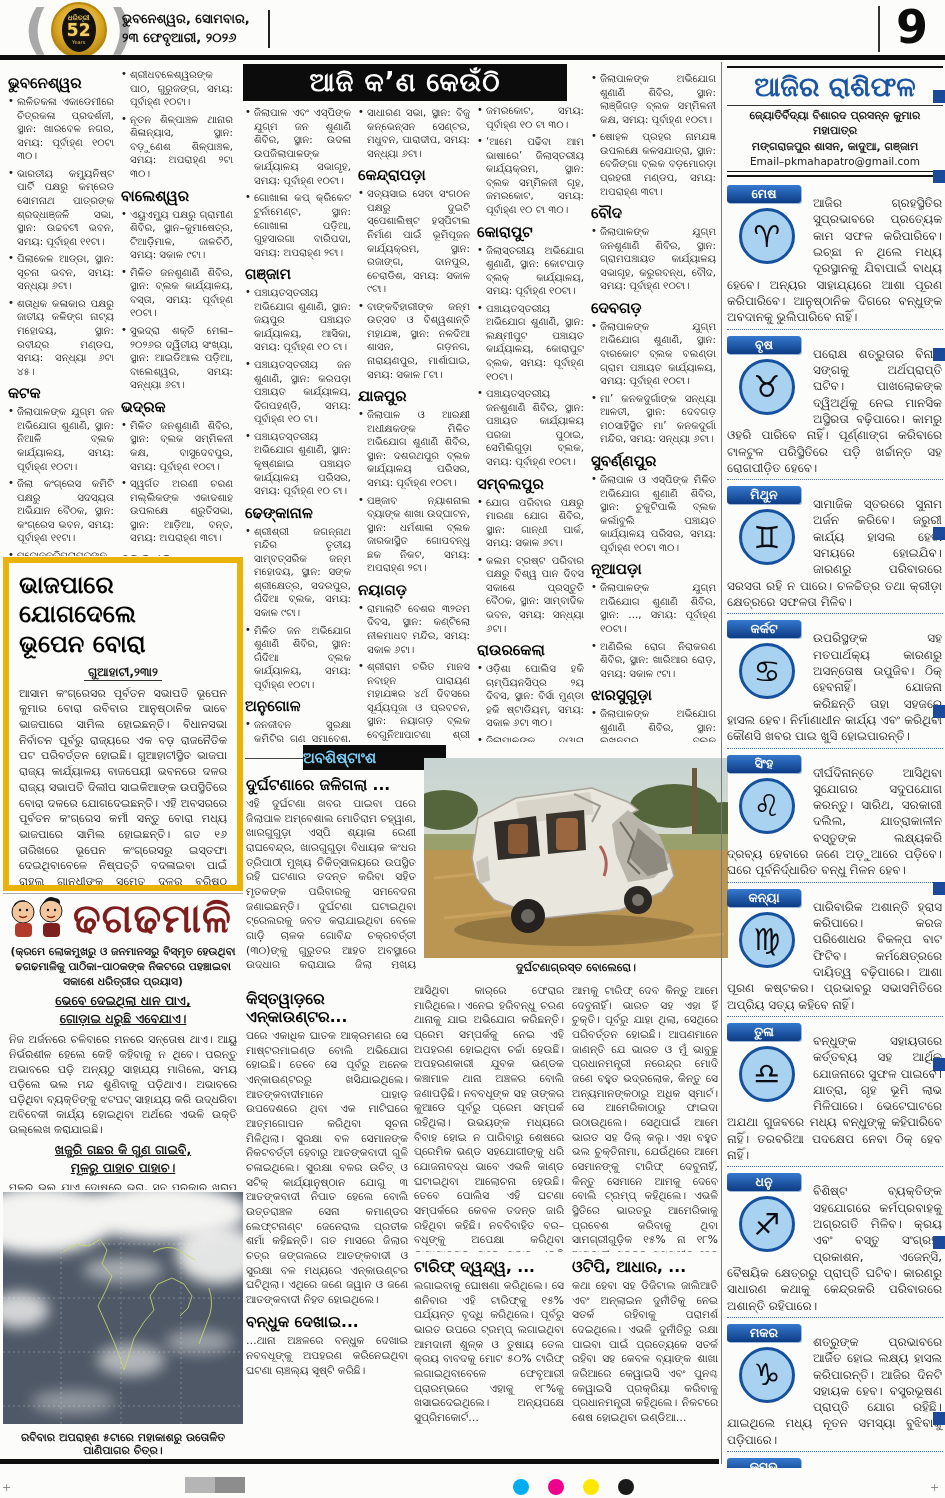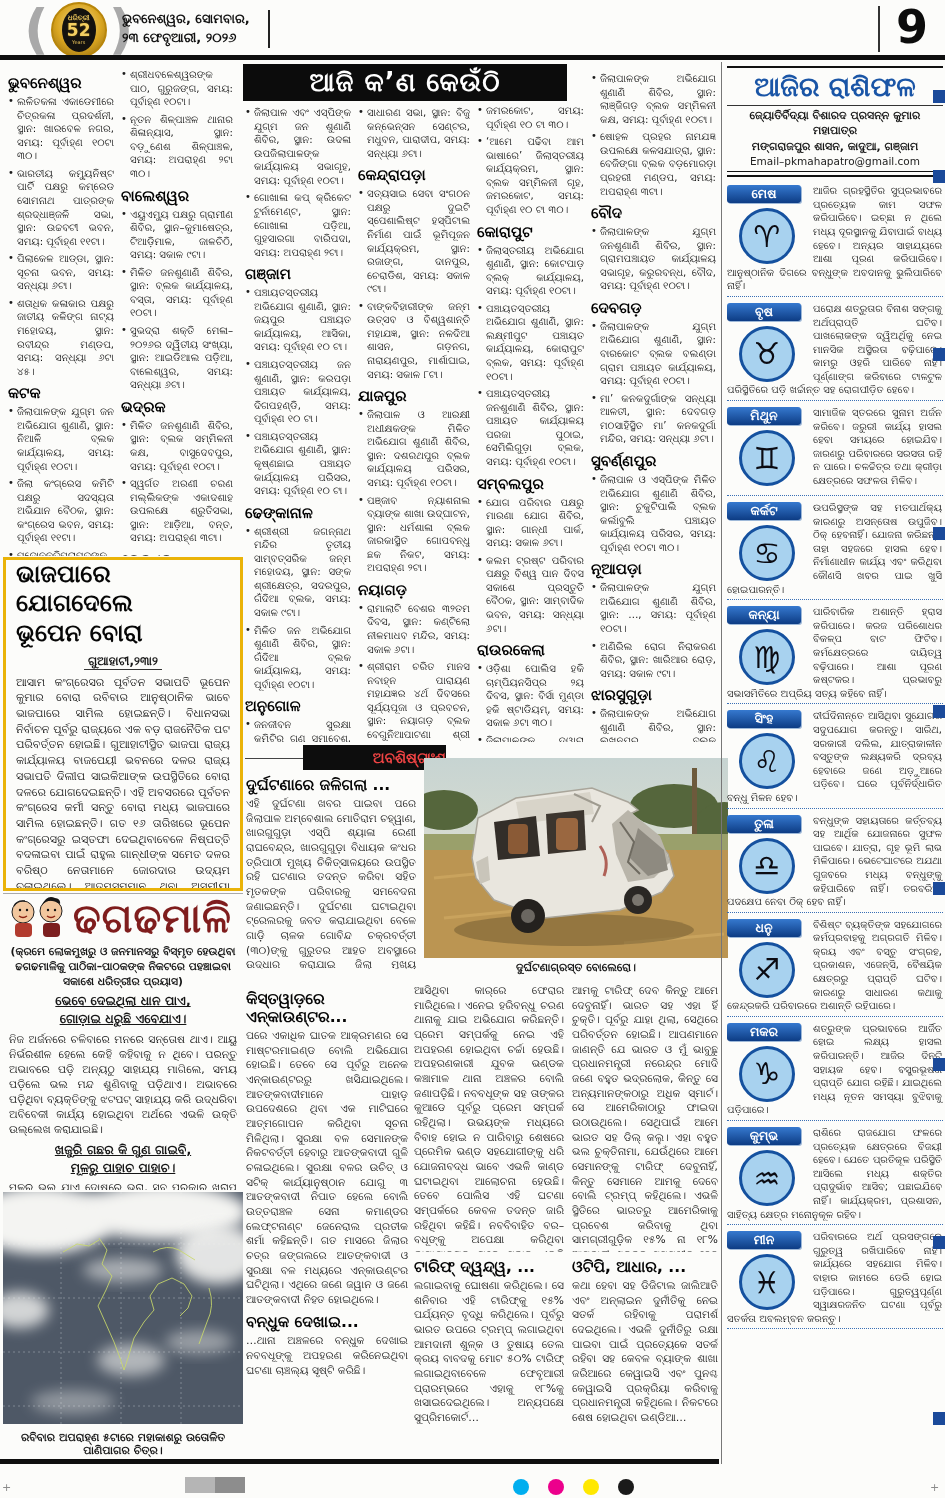--- a/index.html
+++ b/index.html
@@ -33,38 +33,38 @@
   .r-title{font-size:27px;font-weight:bold;color:#1a55a6;text-align:center;margin:3px 0 2px;}
   .r-cred{font-size:11px;font-weight:bold;text-align:center;line-height:1.4;}
   .r-mail{font-size:10.5px;text-align:center;color:#222;margin-top:1px;}
   .r-heavy{border-top:1px solid #111;border-bottom:2.5px solid #111;height:3px;margin:4px 0 2px;}
   .sign{padding:5px 1px 3px 0;border-bottom:1.5px dotted #3a6fb5;overflow:hidden;min-height:86px;}
   .badge2{float:left;width:80px;margin:1px 6px 0 0;}
   .lbl{width:74px;height:18px;background:linear-gradient(#3679cf,#0d3c84);color:#fff;font-weight:bold;font-size:12.5px;
        text-align:center;border-radius:3px;line-height:18px;box-shadow:1px 1px 0 #9db8d8;}
   .cir{width:50px;height:50px;border-radius:50%;background:#a8d2ef;border:3.5px solid #15519f;margin:5px auto 0;
        display:flex;align-items:center;justify-content:center;font-size:30px;color:#0b0b12;}
-  .sign .txt{font-size:10px;line-height:1.36;text-align:justify;color:#1c1c1c;}
+  .sign .txt{font-size:12px;line-height:1.36;text-align:justify;color:#1c1c1c;margin-top:11px;}
   .edge-sq{width:12px;height:13px;background:#1b4a9a;}
   
-  .bora{border:3px solid #eab308;padding:0 10px;box-sizing:border-box;overflow:hidden;background:#fcfcfa;}
+  .bora{border:6px solid #eab308;padding:8px 10px;box-sizing:border-box;overflow:hidden;background:#fcfcfa;}
   .bora h1{font-size:24px;line-height:1.22;margin:0;font-weight:bold;color:#060606;}
   .dateline{font-size:12px;font-weight:bold;text-align:center;width:fit-content;margin:6px auto 5px;border-bottom:1.5px solid #333;padding:0 4px 1px;}
   .bora .bd{font-size:11.2px;line-height:1.4;text-align:justify;}
   
   .dhaga{padding:2px 6px;box-sizing:border-box;overflow:hidden;border-top:1px solid #aaa;}
   .dh-head{display:flex;align-items:center;gap:6px;}
   .dh-title{color:#7f1d1d;font-size:40px;font-weight:bold;line-height:1;letter-spacing:1px;}
   .dh-sub{font-size:10.8px;font-weight:bold;text-align:center;line-height:1.4;margin:4px 0 3px;}
   .couplet{font-size:12.5px;font-weight:bold;text-align:center;line-height:1.45;margin:3px 0;text-decoration:underline;}
   .dh-para{font-size:10.9px;line-height:1.38;text-align:justify;margin:2px 0 4px;}
   
   .wcap{font-size:11px;font-weight:bold;text-align:center;margin-top:3px;}
   
-  .contlabel{background:#0d0d0d;color:#ef4444;font-size:15px;font-weight:bold;display:flex;align-items:center;justify-content:flex-end;}
+  .contlabel{background:#0d0d0d;color:#7dd3fc;font-size:15px;font-weight:bold;display:flex;align-items:center;justify-content:flex-start;}
   .shead{font-size:15.5px;font-weight:bold;margin:6px 0 3px;color:#050505;}
   .sbody{font-size:10.7px;line-height:1.37;text-align:justify;color:#1a1a1a;}
   .ccol{overflow:hidden;}
   .photocap{font-size:11px;font-weight:bold;text-align:center;}
   
   .swatch{width:30px;height:16px;display:inline-block;}
   .dot{width:16px;height:16px;border-radius:50%;position:absolute;}
   .cross{font-size:11px;color:#8b8b8b;}
 </style>
 </head>
@@ -355,31 +355,31 @@
         </div>
         <div class="sign">
           <div class="badge2">
             <div class="lbl">କର୍କଟ</div>
             <div class="cir">♋</div>
           </div>
           <div class="txt">ଉପରିସ୍ଥଙ୍କ ସହ ମତପାର୍ଥକ୍ୟ କାରଣରୁ ଅସନ୍ତୋଷ ଉପୁଜିବ। ଠିକ୍ ହେବନାହିଁ। ଯୋଜନା କରିଛନ୍ତି ତାହା ସହଜରେ ହାସଲ ହେବ। ନିର୍ମାଣାଧୀନ କାର୍ଯ୍ୟ ଏବଂ କରିଥିବା କୌଣସି ଖବର ପାଇ ଖୁସି ହୋଇପାରନ୍ତି।</div>
         </div>
         <div class="sign">
           <div class="badge2">
+            <div class="lbl">ସିଂହ</div>
+            <div class="cir">♌</div>
+          </div>
+          <div class="txt">ଦୀର୍ଘଦିନାନ୍ତେ ଆସିଥିବା ସୁଯୋଗର ସଦୁପଯୋଗ କରନ୍ତୁ। ସାରିଥ, ସରକାରୀ ଦଲିଲ, ଯାତ୍ରାକାଳୀନ ବସ୍ତୁଙ୍କ ଲକ୍ଷ୍ୟକରି ଦ୍ରବ୍ୟ ହେବାରେ ଜଣେ ଅଡ଼ୁଆରେ ପଡ଼ିବେ। ଘରେ ପୂର୍ବନିର୍ଦ୍ଧାରିତ ବନ୍ଧୁ ମିଳନ ହେବ।</div>
+        </div>
+        <div class="sign">
+          <div class="badge2">
             <div class="lbl">କନ୍ୟା</div>
             <div class="cir">♍</div>
           </div>
           <div class="txt">ପାରିବାରିକ ଅଶାନ୍ତି ହ୍ରାସ କରିପାରେ। କରଜ ପରିଶୋଧର ବିକଳ୍ପ ବାଟ ଫିଟିବ। କର୍ମକ୍ଷେତ୍ରରେ ଦାୟିତ୍ୱ ବଢ଼ିପାରେ। ଆଶା ପୂରଣ କଷ୍ଟକର। ପ୍ରଭାବରୁ ସଭାସମିତିରେ ଅପ୍ରିୟ ସତ୍ୟ କହିବେ ନାହିଁ।</div>
-        </div>
-        <div class="sign">
-          <div class="badge2">
-            <div class="lbl">ସିଂହ</div>
-            <div class="cir">♌</div>
-          </div>
-          <div class="txt">ଦୀର୍ଘଦିନାନ୍ତେ ଆସିଥିବା ସୁଯୋଗର ସଦୁପଯୋଗ କରନ୍ତୁ। ସାରିଥ, ସରକାରୀ ଦଲିଲ, ଯାତ୍ରାକାଳୀନ ବସ୍ତୁଙ୍କ ଲକ୍ଷ୍ୟକରି ଦ୍ରବ୍ୟ ହେବାରେ ଜଣେ ଅଡ଼ୁଆରେ ପଡ଼ିବେ। ଘରେ ପୂର୍ବନିର୍ଦ୍ଧାରିତ ବନ୍ଧୁ ମିଳନ ହେବ।</div>
         </div>
         <div class="sign">
           <div class="badge2">
             <div class="lbl">ତୁଳା</div>
             <div class="cir">♎</div>
           </div>
           <div class="txt">ବନ୍ଧୁଙ୍କ ସହାୟତାରେ କର୍ତ୍ତବ୍ୟ ସହ ଆର୍ଥିକ ଯୋଜନାରେ ସୁଫଳ ପାଇବେ। ଯାତ୍ରା, ଗୃହ ଭୂମି ଲାଭ ମିଳିପାରେ। ଭେଟେଘାଟରେ ଅଯଥା ଗୁଜବରେ ମଧ୍ୟ ବନ୍ଧୁଙ୍କୁ କହିପାରିବେ ନାହିଁ। ତରବରିଆ ପଦକ୍ଷେପ ନେବା ଠିକ୍ ହେବ ନାହିଁ।</div>
         </div>
         <div class="sign">
           <div class="badge2">

